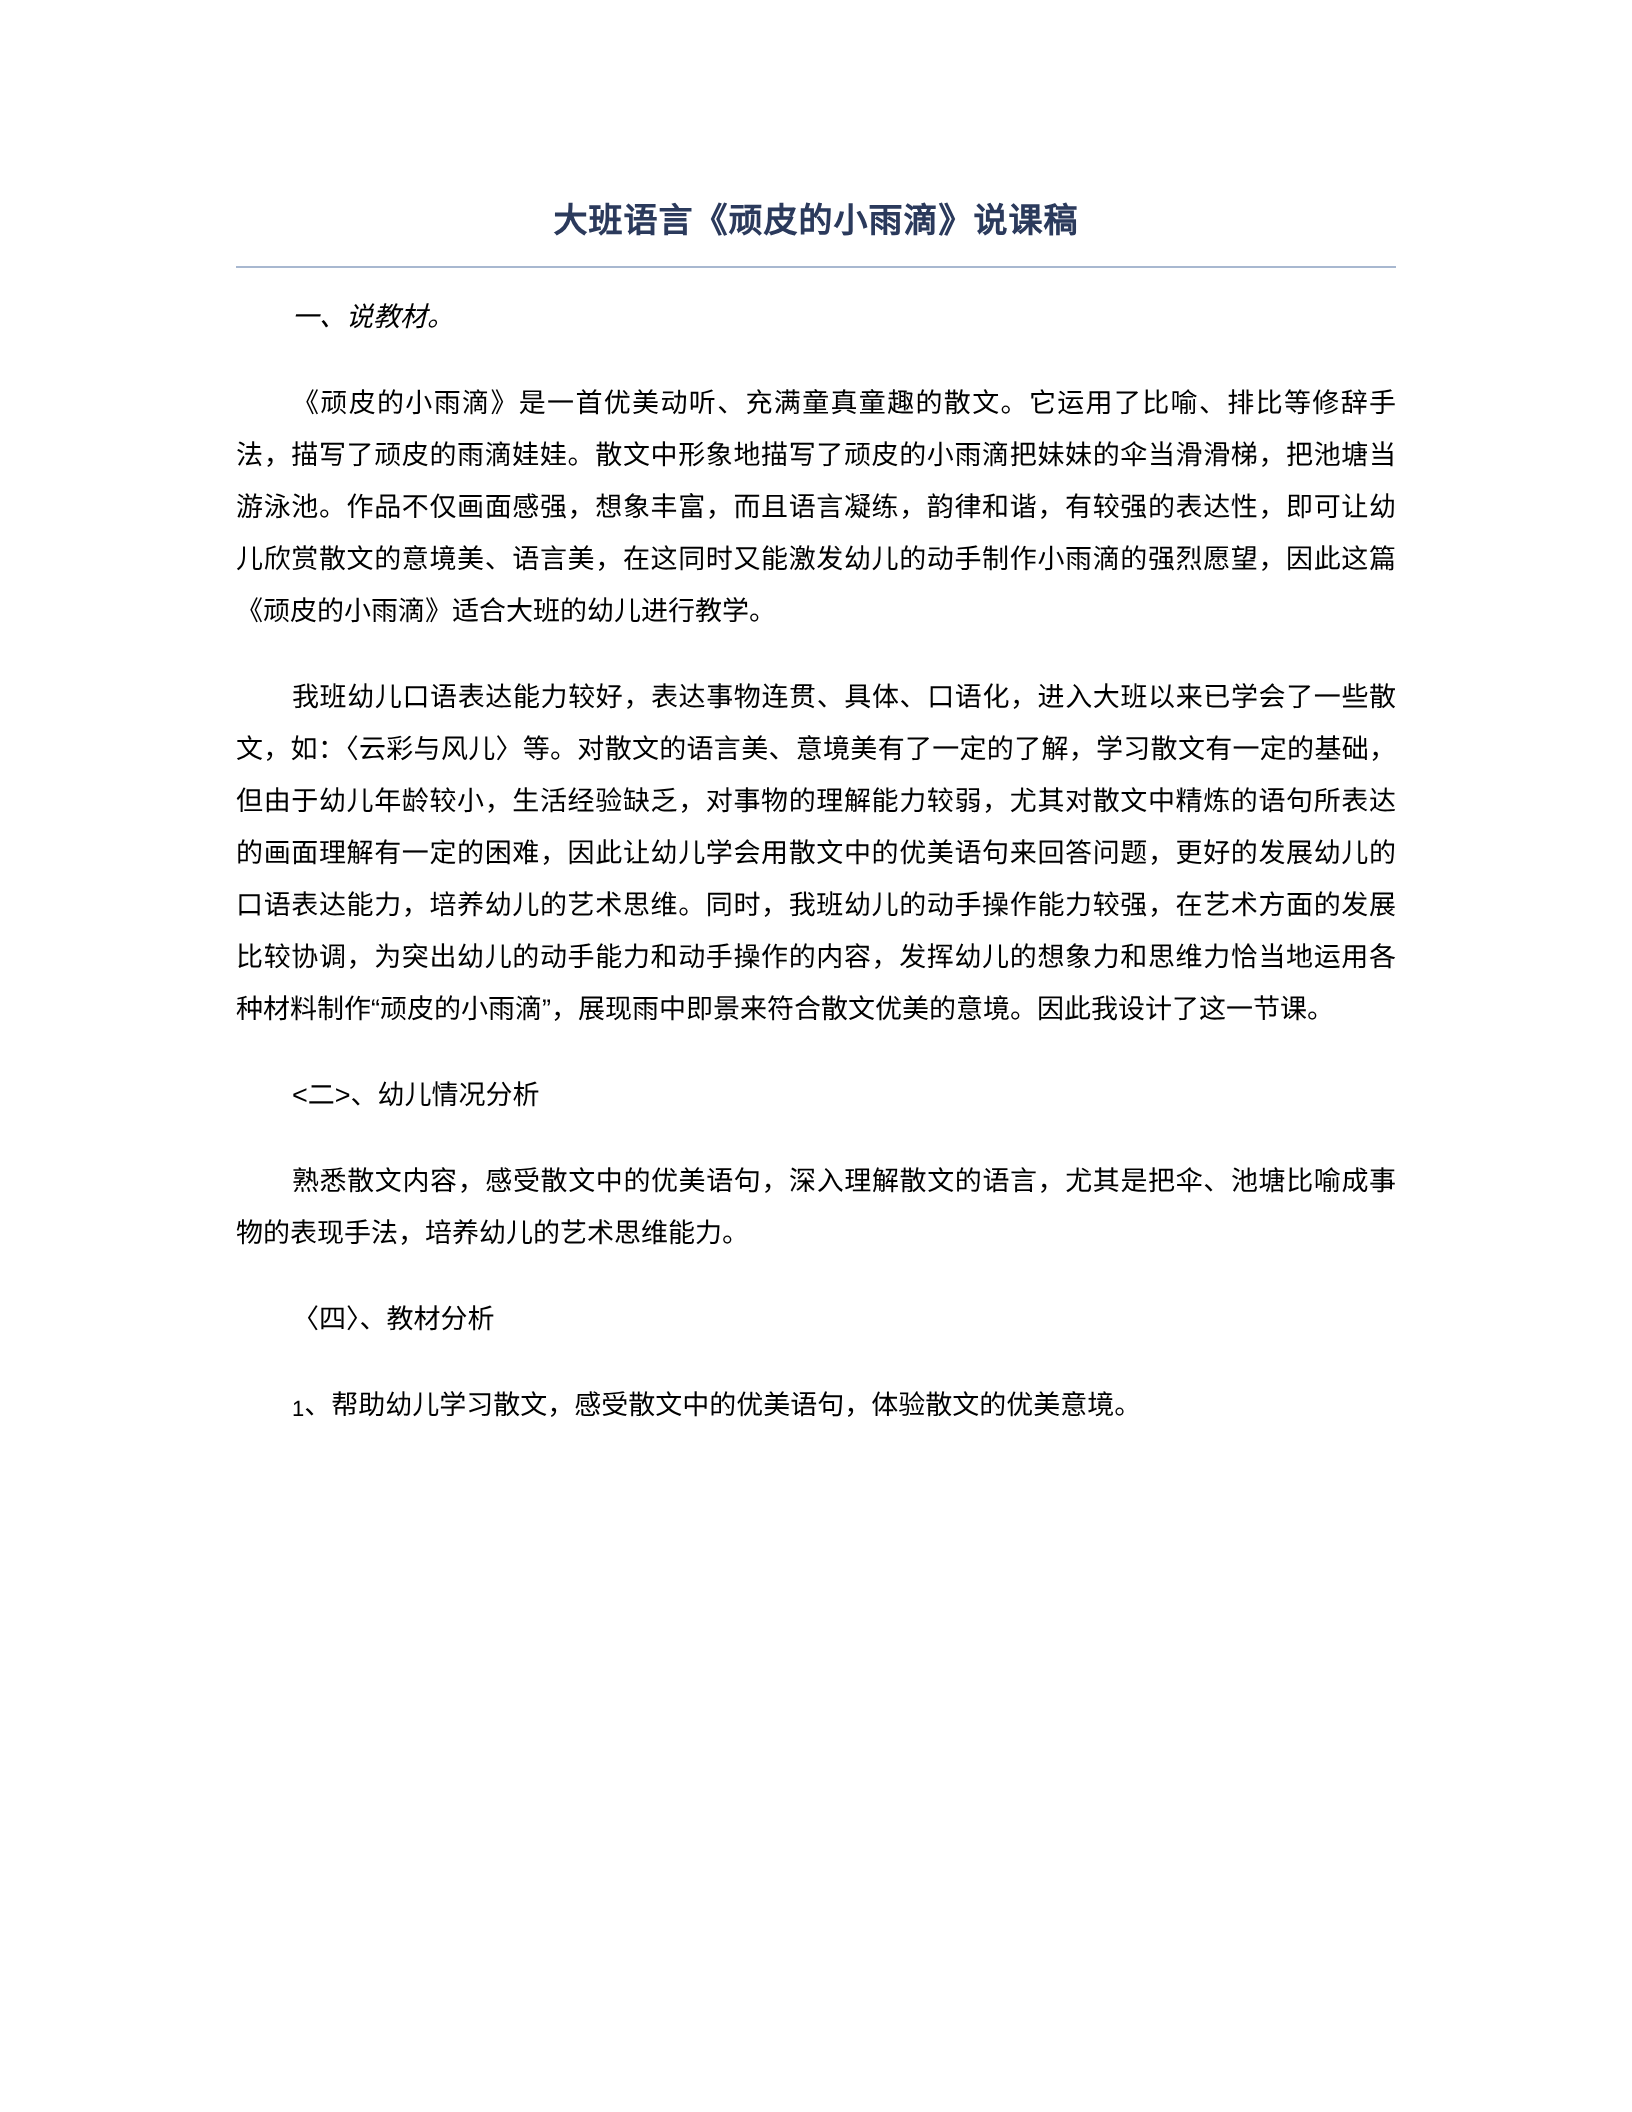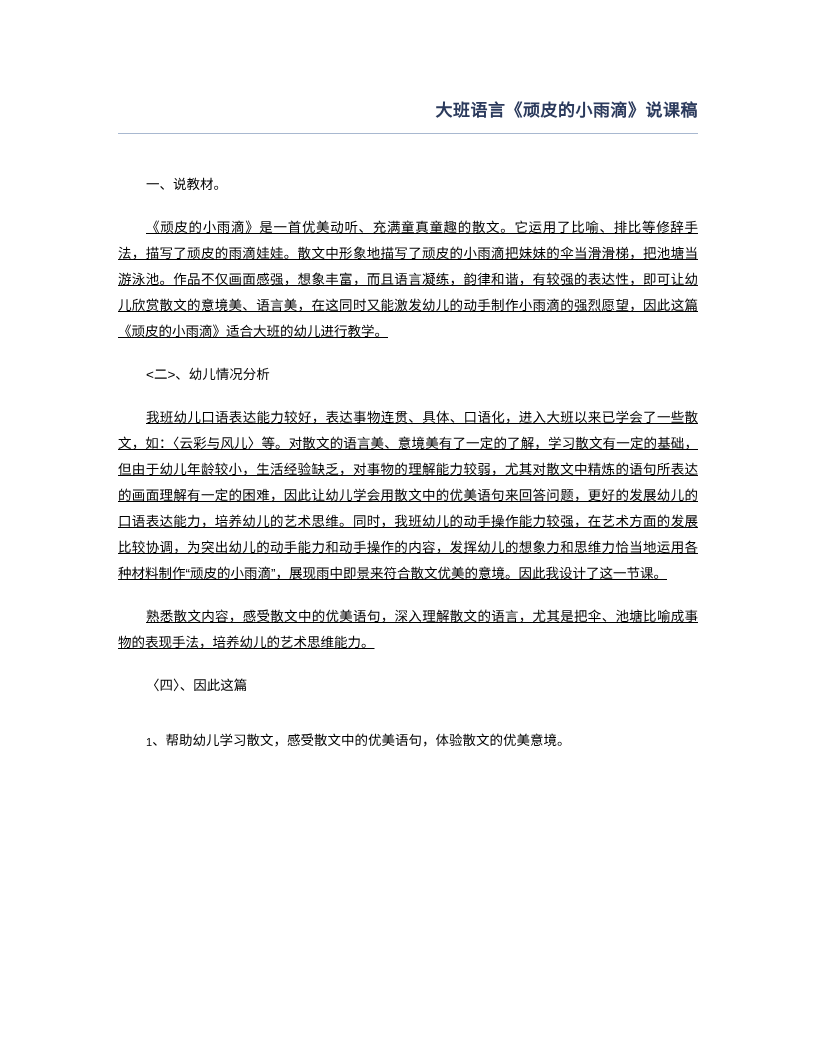--- a/index.html
+++ b/index.html
@@ -32,21 +32,21 @@
     width: 580px;
   }
 
   
   .doc-title {
     margin: 0;
     padding: 0;
     font-size: 17px;
     font-weight: bold;
     color: #2b3a5c;
-    text-align: right;
+    text-align: center;
     letter-spacing: 0.5px;
     line-height: 26px;
     padding-top: 98px;
   }
 
   .title-rule {
     margin: 0;
     border: 0;
     border-top: 1px solid #a8b8d0;
     width: 580px;
@@ -62,34 +62,34 @@
     text-justify: inter-ideograph;
     margin: 0;
   }
 
   
   .heading {
     text-indent: 28px;
     margin-top: 17px;
   }
   .heading.first {
-    margin-top: 38px;
+    margin-top: 12px;
+    font-style: italic;
   }
 
   
   .para {
     text-indent: 28px;
     margin-top: 17px;
-    text-decoration: underline;
   }
 
   
   .numbered {
     text-indent: 28px;
-    margin-top: 29px;
+    margin-top: 17px;
   }
   .num {
     font-size: 11px;
     vertical-align: baseline;
     position: relative;
     top: 1px;
     letter-spacing: 0;
   }
 </style>
 </head>
@@ -100,26 +100,26 @@
 
     <h1 class="doc-title">大班语言《顽皮的小雨滴》说课稿</h1>
 
     <hr class="title-rule">
 
     <p class="block heading first">一、说教材。</p>
 
 
     <p class="block para">《顽皮的小雨滴》是一首优美动听、充满童真童趣的散文。它运用了比喻、排比等修辞手法，描写了顽皮的雨滴娃娃。散文中形象地描写了顽皮的小雨滴把妹妹的伞当滑滑梯，把池塘当游泳池。作品不仅画面感强，想象丰富，而且语言凝练，韵律和谐，有较强的表达性，即可让幼儿欣赏散文的意境美、语言美，在这同时又能激发幼儿的动手制作小雨滴的强烈愿望，因此这篇《顽皮的小雨滴》适合大班的幼儿进行教学。</p>
 
+    <p class="block para">我班幼儿口语表达能力较好，表达事物连贯、具体、口语化，进入大班以来已学会了一些散文，如：〈云彩与风儿〉等。对散文的语言美、意境美有了一定的了解，学习散文有一定的基础，但由于幼儿年龄较小，生活经验缺乏，对事物的理解能力较弱，尤其对散文中精炼的语句所表达的画面理解有一定的困难，因此让幼儿学会用散文中的优美语句来回答问题，更好的发展幼儿的口语表达能力，培养幼儿的艺术思维。同时，我班幼儿的动手操作能力较强，在艺术方面的发展比较协调，为突出幼儿的动手能力和动手操作的内容，发挥幼儿的想象力和思维力恰当地运用各种材料制作“顽皮的小雨滴”，展现雨中即景来符合散文优美的意境。因此我设计了这一节课。</p>
+
     <p class="block heading">&lt;二&gt;、幼儿情况分析</p>
-
-    <p class="block para">我班幼儿口语表达能力较好，表达事物连贯、具体、口语化，进入大班以来已学会了一些散文，如：〈云彩与风儿〉等。对散文的语言美、意境美有了一定的了解，学习散文有一定的基础，但由于幼儿年龄较小，生活经验缺乏，对事物的理解能力较弱，尤其对散文中精炼的语句所表达的画面理解有一定的困难，因此让幼儿学会用散文中的优美语句来回答问题，更好的发展幼儿的口语表达能力，培养幼儿的艺术思维。同时，我班幼儿的动手操作能力较强，在艺术方面的发展比较协调，为突出幼儿的动手能力和动手操作的内容，发挥幼儿的想象力和思维力恰当地运用各种材料制作“顽皮的小雨滴”，展现雨中即景来符合散文优美的意境。因此我设计了这一节课。</p>
 
 
     <p class="block para">熟悉散文内容，感受散文中的优美语句，深入理解散文的语言，尤其是把伞、池塘比喻成事物的表现手法，培养幼儿的艺术思维能力。</p>
 
-    <p class="block heading">〈四〉、因此这篇</p>
+    <p class="block heading">〈四〉、教材分析</p>
 
     <p class="block numbered"><span class="num">1</span><span>、帮助幼儿学习散文，感受散文中的优美语句，体验散文的优美意境。</span></p>
 
 
   </div>
 </div>
 
 </body></html>

